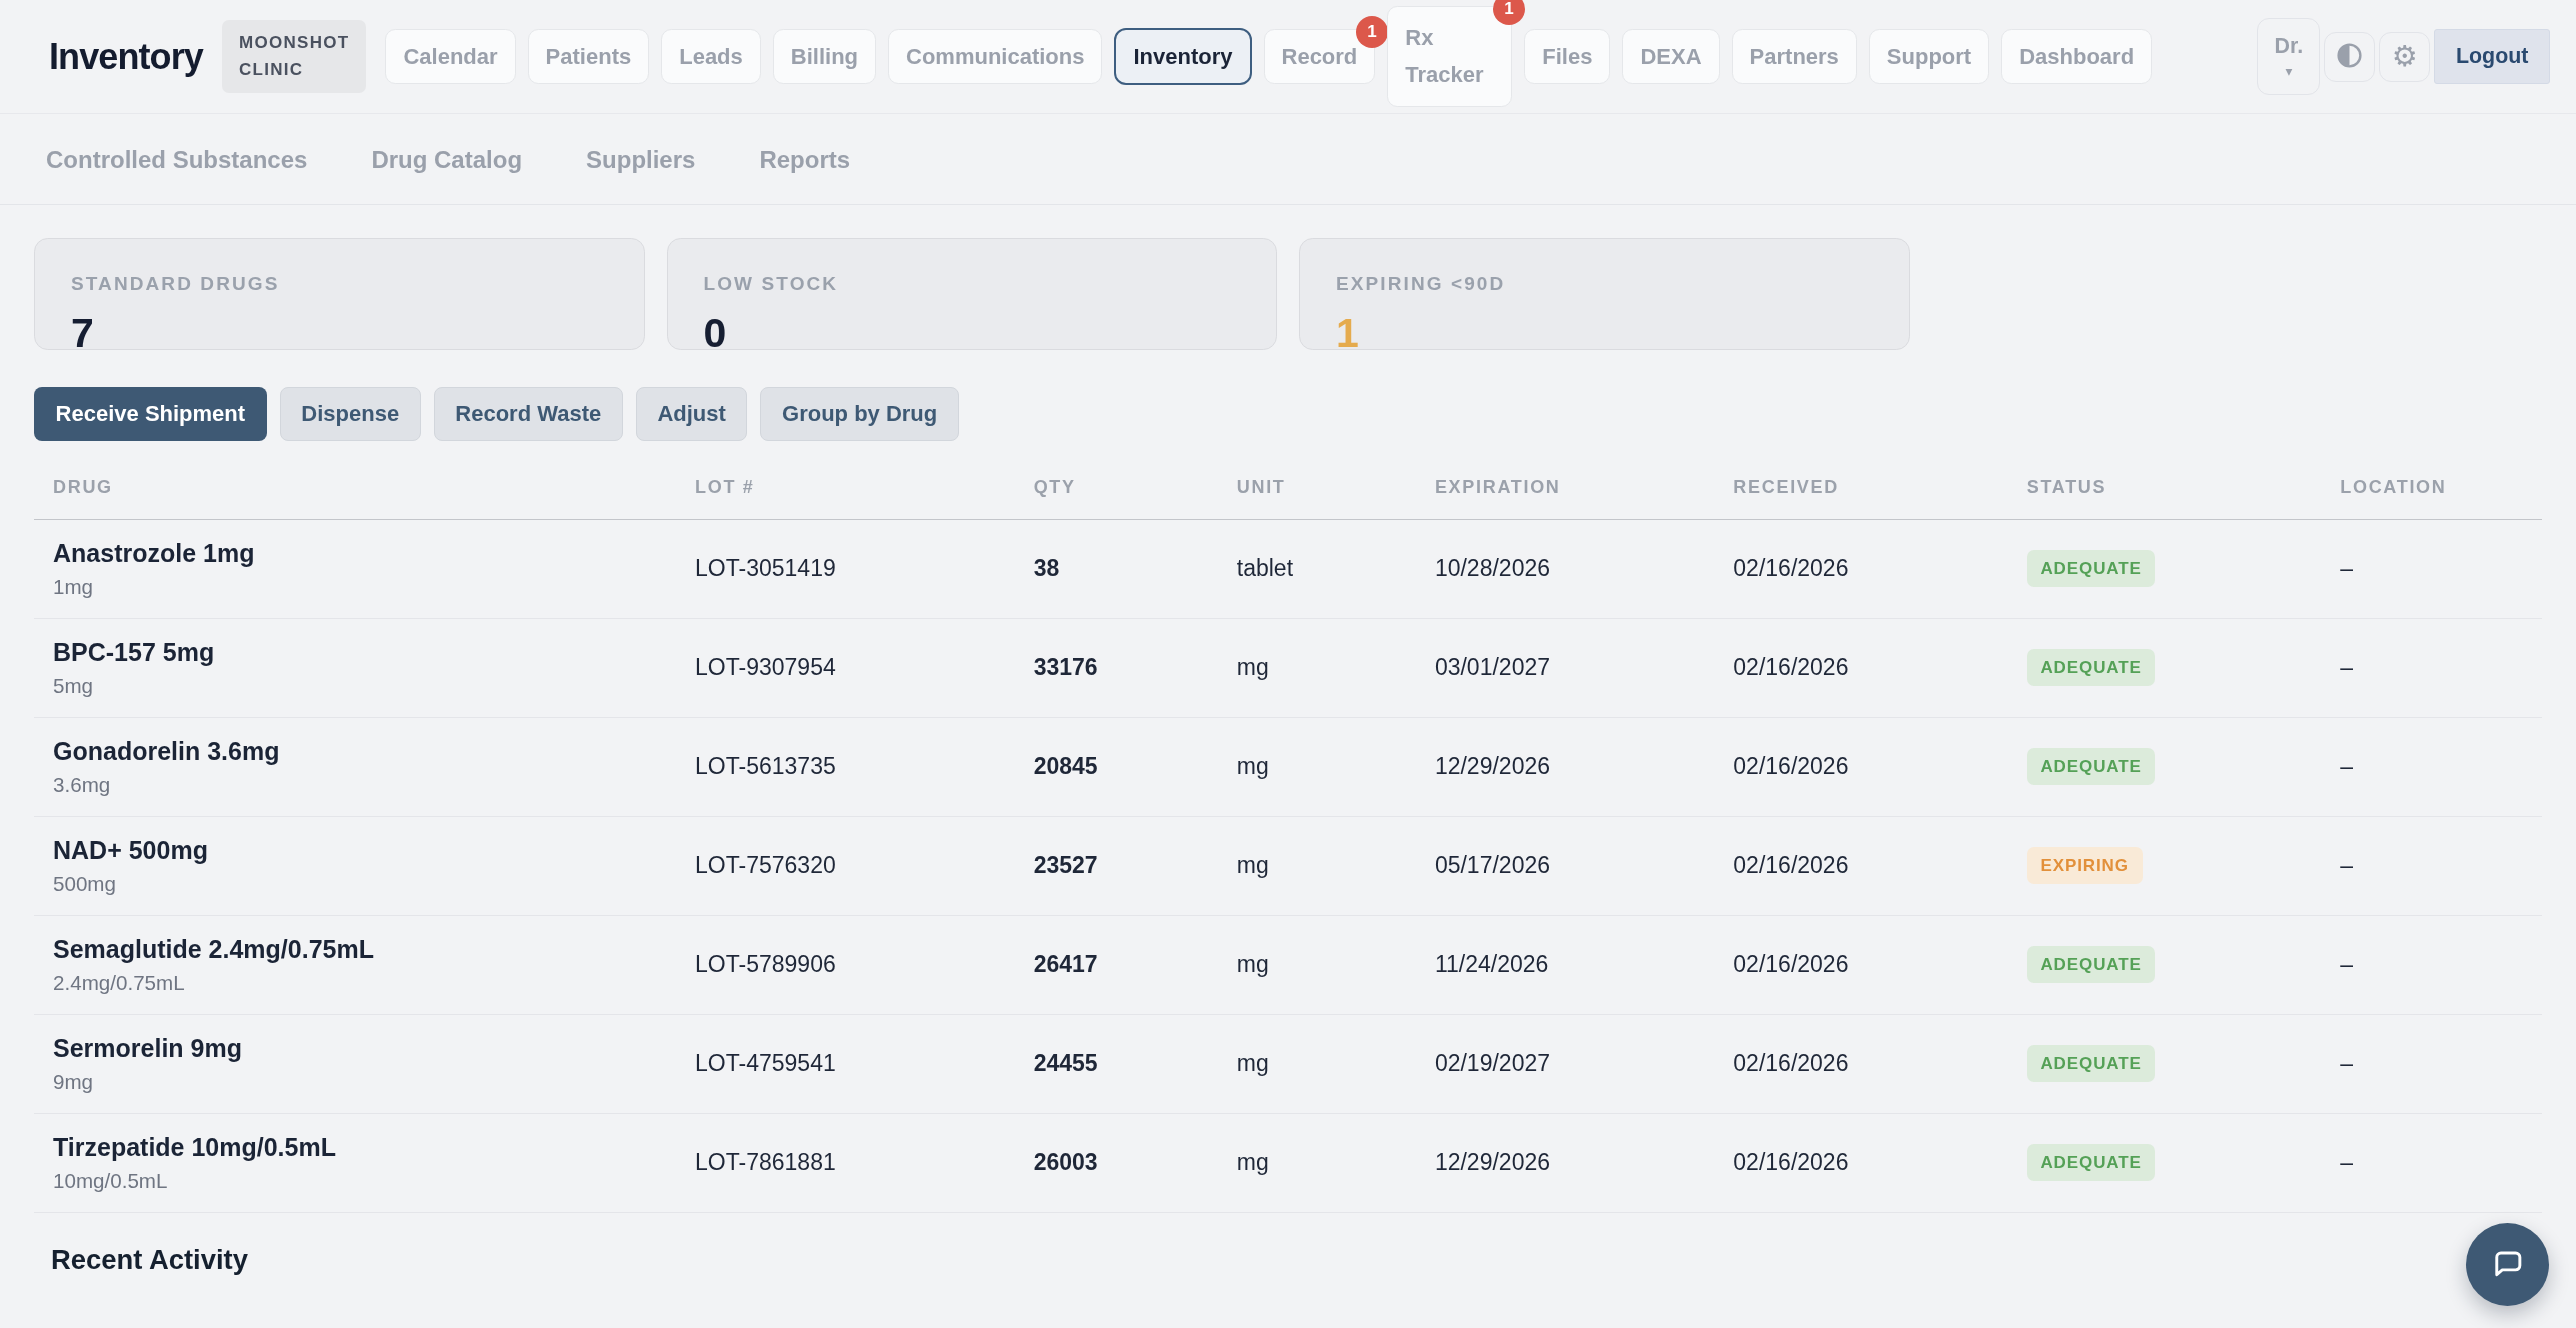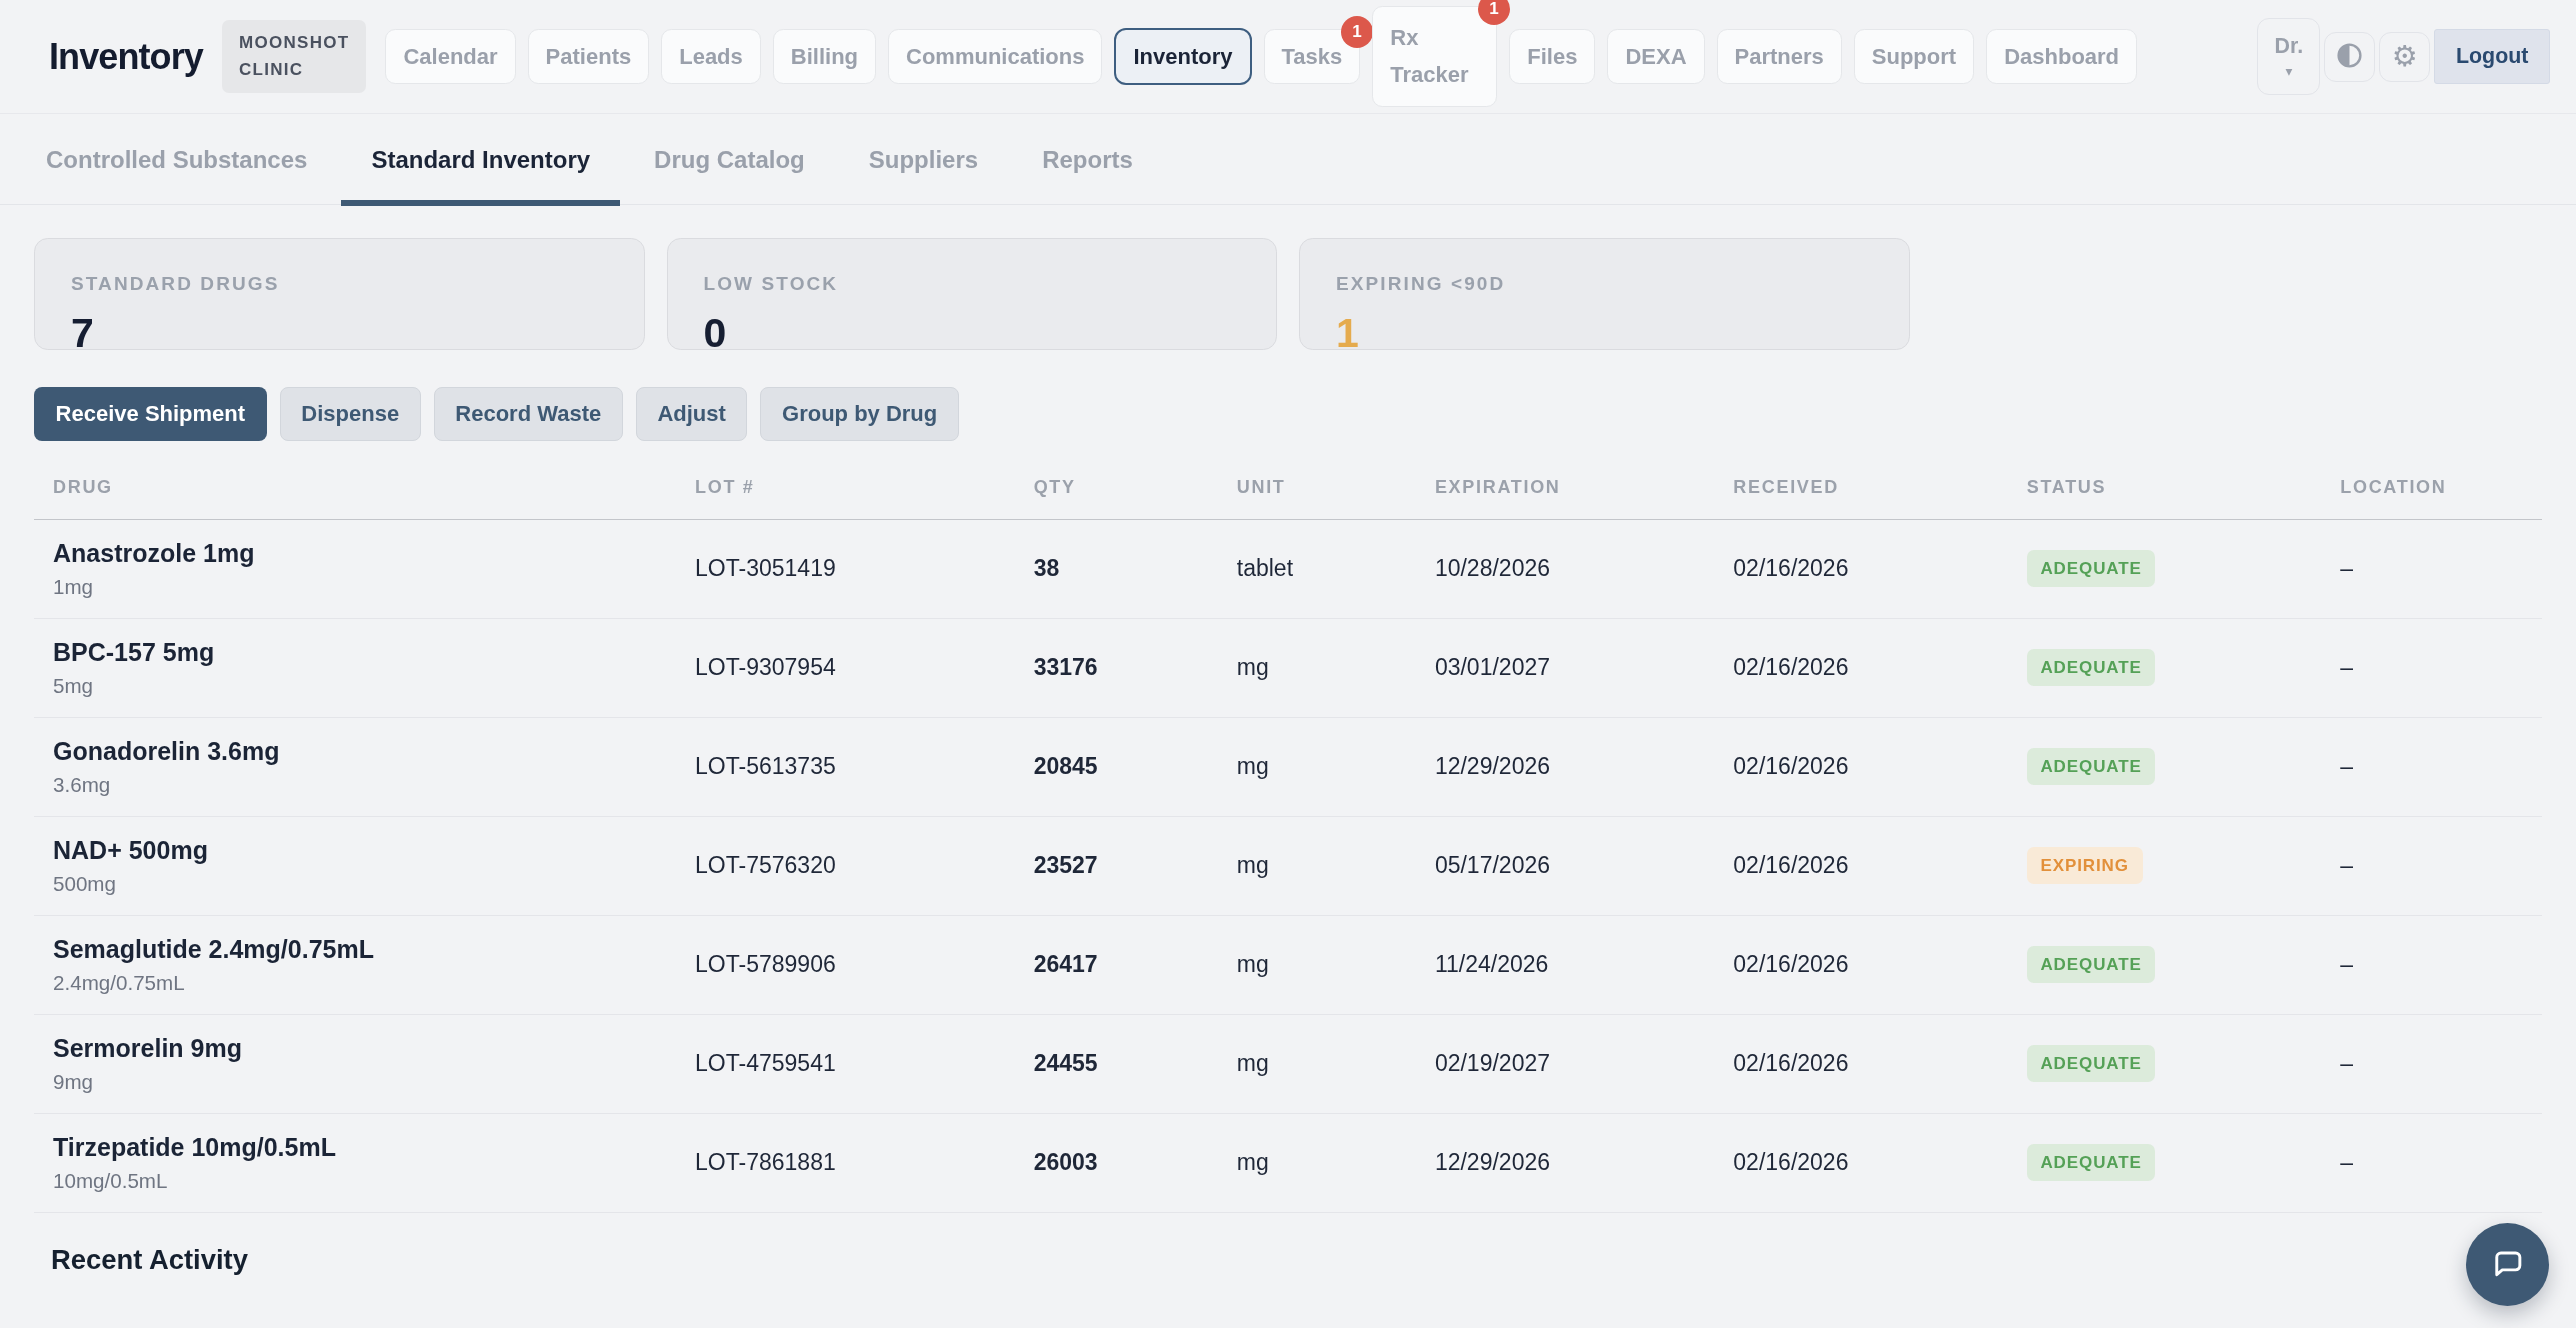--- a/index.html
+++ b/index.html
@@ -124,21 +124,21 @@
     <div>CLINIC</div>
   </div>
   <div class="nav">
     <button class="nav-btn"><span class="label">Calendar</span></button>
     <button class="nav-btn"><span class="label">Patients</span></button>
     <button class="nav-btn"><span class="label">Leads</span></button>
     <button class="nav-btn"><span class="label">Billing</span></button>
     <button class="nav-btn"><span class="label">Communications</span></button>
     <button class="nav-btn active"><span class="label">Inventory</span></button>
     <button class="nav-btn">
-      <span class="label">Tasks</span>
+      <span class="label">Record</span>
       <span class="nav-badge">1</span>
     </button>
     <button class="nav-btn stacked">
       <span class="label">Rx Tracker</span>
       <span class="nav-badge">1</span>
     </button>
     <button class="nav-btn"><span class="label">Files</span></button>
     <button class="nav-btn"><span class="label">DEXA</span></button>
     <button class="nav-btn"><span class="label">Partners</span></button>
     <button class="nav-btn"><span class="label">Support</span></button>
@@ -159,21 +159,20 @@
     </button>
     <button class="icon-btn">
       <span class="gear-glyph">⚙</span>
     </button>
     <button class="logout-btn">Logout</button>
   </div>
 </div>
 
 <div class="tabs">
   <div class="tab">Controlled Substances</div>
-  <div class="tab active">Standard Inventory</div>
   <div class="tab">Drug Catalog</div>
   <div class="tab">Suppliers</div>
   <div class="tab">Reports</div>
 </div>
 
 <div class="main">
 
   <div class="stats-grid">
     <div class="stat-card">
       <div class="stat-label">STANDARD DRUGS</div>

